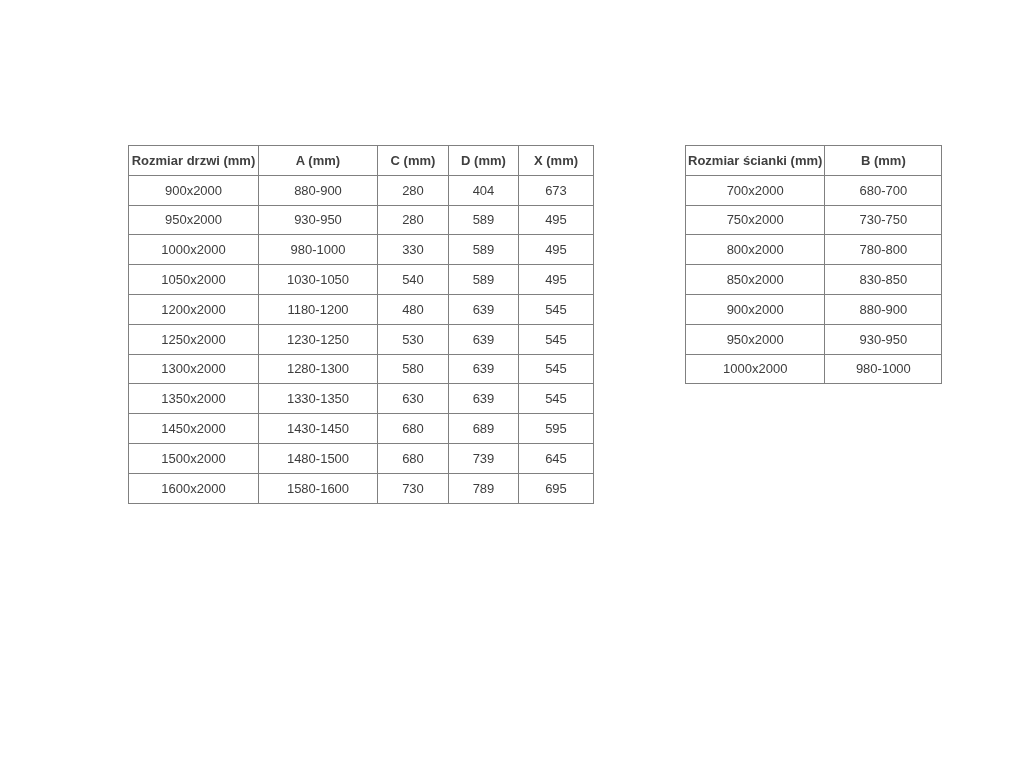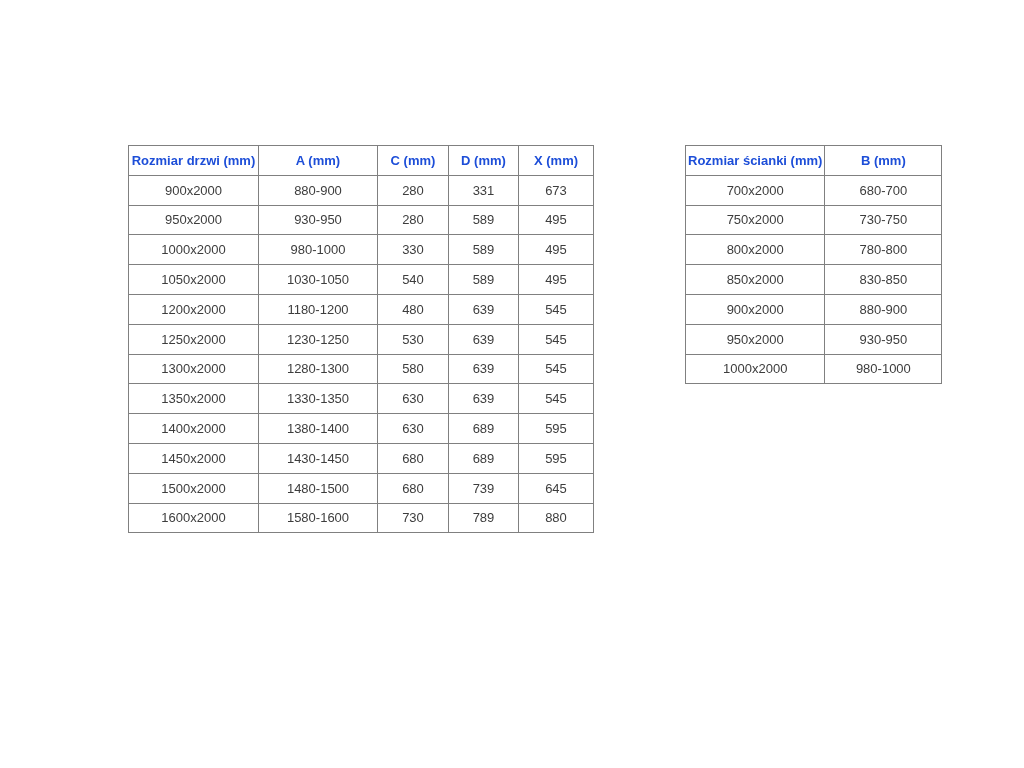--- a/index.html
+++ b/index.html
@@ -31,21 +31,21 @@
     height: 28.8px;
     padding: 0 2px;
     font-size: 13px;
     line-height: 1;
     color: #3d3d3d;
     white-space: nowrap;
     overflow: hidden;
   }
   th {
     font-weight: bold;
-    color: #1d4ed8;
+    color: #404040;
   }
 </style>
 </head>
 <body>
 
 <div>
   <div class="tbl-wrap left">
     <table>
         <colgroup>
           <col style="width: 130px;">
@@ -61,21 +61,21 @@
             <th>C (mm)</th>
             <th>D (mm)</th>
             <th>X (mm)</th>
           </tr>
         </thead>
         <tbody>
           <tr>
             <td>900x2000</td>
             <td>880-900</td>
             <td>280</td>
-            <td>331</td>
+            <td>404</td>
             <td>673</td>
           </tr>
           <tr>
             <td>950x2000</td>
             <td>930-950</td>
             <td>280</td>
             <td>589</td>
             <td>495</td>
           </tr>
           <tr>
@@ -114,46 +114,39 @@
             <td>545</td>
           </tr>
           <tr>
             <td>1350x2000</td>
             <td>1330-1350</td>
             <td>630</td>
             <td>639</td>
             <td>545</td>
           </tr>
           <tr>
-            <td>1400x2000</td>
-            <td>1380-1400</td>
-            <td>630</td>
-            <td>689</td>
-            <td>595</td>
-          </tr>
-          <tr>
             <td>1450x2000</td>
             <td>1430-1450</td>
             <td>680</td>
             <td>689</td>
             <td>595</td>
           </tr>
           <tr>
             <td>1500x2000</td>
             <td>1480-1500</td>
             <td>680</td>
             <td>739</td>
             <td>645</td>
           </tr>
           <tr>
             <td>1600x2000</td>
             <td>1580-1600</td>
             <td>730</td>
             <td>789</td>
-            <td>880</td>
+            <td>695</td>
           </tr>
         </tbody>
       </table>
   </div>
   <div class="tbl-wrap right">
     <table>
         <colgroup>
           <col style="width: 130px;">
           <col style="width: 117px;">
         </colgroup>

